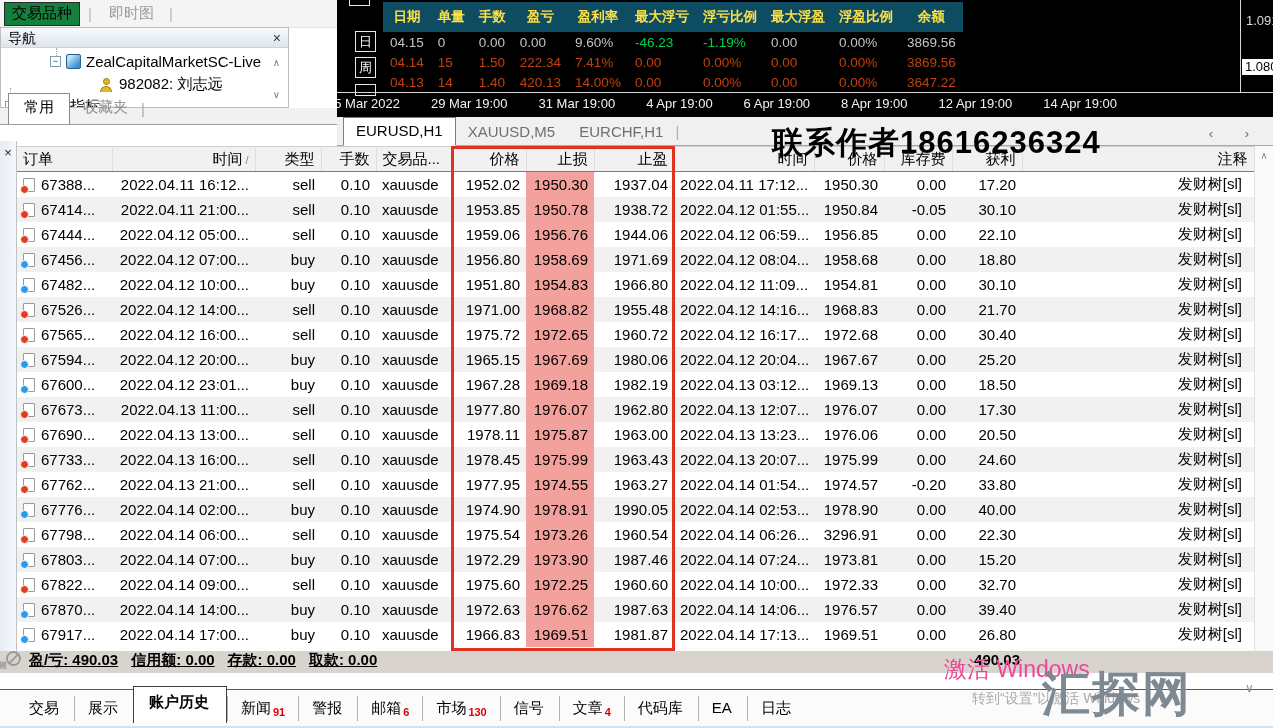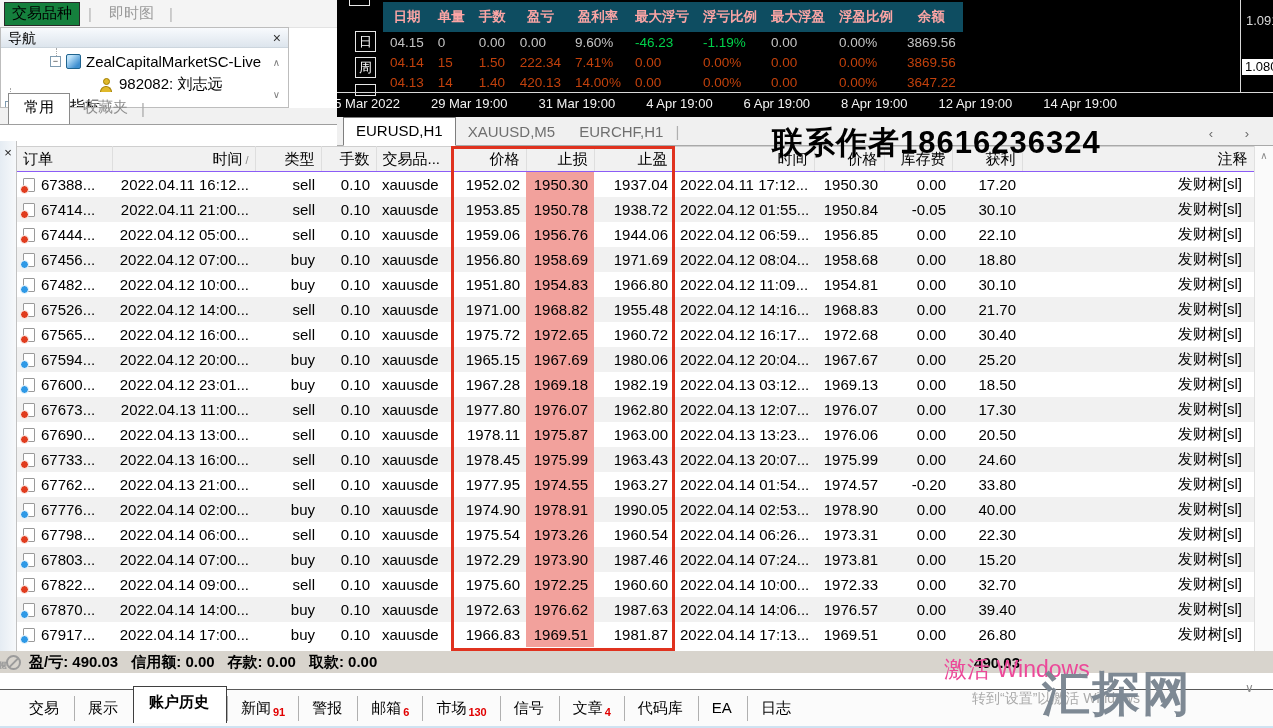--- a/index.html
+++ b/index.html
@@ -40,21 +40,21 @@
   .nav-tab.active{background:#fff;border:1px solid #8a8a8a;border-bottom:none;padding:4px 15px 7px;margin-left:8px;}
   .nav-tab.inactive{color:#8d8d8d;padding:4px 13px 7px;}
   .vpipe{color:#aaa;padding-bottom:7px;}
   
   .chart{position:absolute;left:337px;top:0;width:936px;height:117px;background:#000;overflow:hidden;}
   .tf-btn{position:absolute;left:18px;width:21px;height:21px;box-sizing:border-box;border:1px solid #e8e8e8;
           color:#fff;font-size:13px;text-align:center;line-height:19px;background:#000;}
   .tf-partial-top{position:absolute;left:12px;top:-5px;width:21px;height:11px;border:1px solid #e8e8e8;box-sizing:border-box;}
   .tf-partial-bottom{position:absolute;left:18px;top:84px;width:21px;height:12px;border:1px solid #e8e8e8;box-sizing:border-box;}
   .stats{position:absolute;left:46px;top:2px;border-collapse:collapse;font-size:13.5px;white-space:nowrap;}
-  .stats th{background:#0e4d61;color:#fca5a5;font-weight:bold;padding:6px 7px;text-align:center;}
+  .stats th{background:#0e4d61;color:#fde047;font-weight:bold;padding:6px 7px;text-align:center;}
   .stats td{padding:1px 7px;height:18px;text-align:left;}
   .stats tr[data-color="silver"] td{color:#c4c4c4;}
   .stats tr[data-color="red"] td{color:#c2410c;}
   .plot-vline{position:absolute;left:903px;top:0;width:1px;height:92px;background:#d9d9d9;}
   .plot-hline{position:absolute;left:0;top:92px;width:936px;height:1px;background:#d9d9d9;}
   .price-upper{position:absolute;left:909px;top:13px;color:#dadada;font-size:13px;}
   .price-current{position:absolute;left:905px;top:59px;background:#fff;color:#000;font-size:13px;padding:0 3px 1px;}
   .date-axis{position:absolute;left:-10px;top:96px;width:790px;display:flex;justify-content:space-between;
              color:#f2f2f2;font-size:13px;white-space:nowrap;}
   
@@ -93,21 +93,21 @@
   tr[data-type="buy"] .doc::after{background:#2e99e6;}
   .red-box{position:absolute;left:451px;top:146px;width:224px;height:505px;border:3px solid #e0321f;
            box-sizing:border-box;z-index:5;pointer-events:none;}
   
   .vscroll{position:absolute;left:1254px;top:146px;width:19px;height:505px;background:#fafafa;
            border-left:1px solid #e0e0e0;box-sizing:border-box;}
   .vs-up{position:absolute;top:4px;width:100%;text-align:center;color:#8a8a8a;font-size:10px;}
   .vs-down{position:absolute;left:1245px;top:681px;color:#8a8a8a;font-size:12px;z-index:8;}
   
   .summary{position:absolute;left:0;top:651px;width:1273px;height:22px;background:#d8d4cd;
-           display:flex;align-items:center;font-weight:bold;}
+           display:flex;font-weight:bold;text-decoration:underline;}
   .no-circle{position:relative;width:11px;height:11px;border:2px solid #9b9b9b;border-radius:50%;
              margin:0 8px 0 6px;box-sizing:content-box;flex:0 0 auto;}
   .no-circle::after{content:'';position:absolute;left:-1px;top:5px;width:13px;height:2px;background:#9b9b9b;
                     transform:rotate(-45deg);}
   .summary-item{margin-right:13px;}
   .summary-total{position:absolute;left:950px;width:70px;text-align:right;font-weight:bold;}
   
   .bottom-bar{position:absolute;left:0;top:689px;width:1273px;height:37px;background:#fbfbfb;
               border-top:1px solid #5a5a5a;box-sizing:border-box;display:flex;align-items:center;padding-left:16px;}
   .btab{padding:2px 13px;line-height:19px;border-left:1px solid #b0b0b0;white-space:nowrap;}
@@ -513,21 +513,21 @@
         <tr data-type="sell">
           <td class="l"><span class="doc"></span><span>67798...</span></td>
           <td>2022.04.14 06:00...</td>
           <td>sell</td>
           <td>0.10</td>
           <td class="l">xauusde</td>
           <td>1975.54</td>
           <td class="sl-cell">1973.26</td>
           <td>1960.54</td>
           <td>2022.04.14 06:26...</td>
-          <td>1973.31</td>
+          <td>3296.91</td>
           <td>0.00</td>
           <td>22.30</td>
           <td class="comment">发财树[sl]</td>
         </tr>
         <tr data-type="buy">
           <td class="l"><span class="doc"></span><span>67803...</span></td>
           <td>2022.04.14 07:00...</td>
           <td>buy</td>
           <td>0.10</td>
           <td class="l">xauusde</td>

